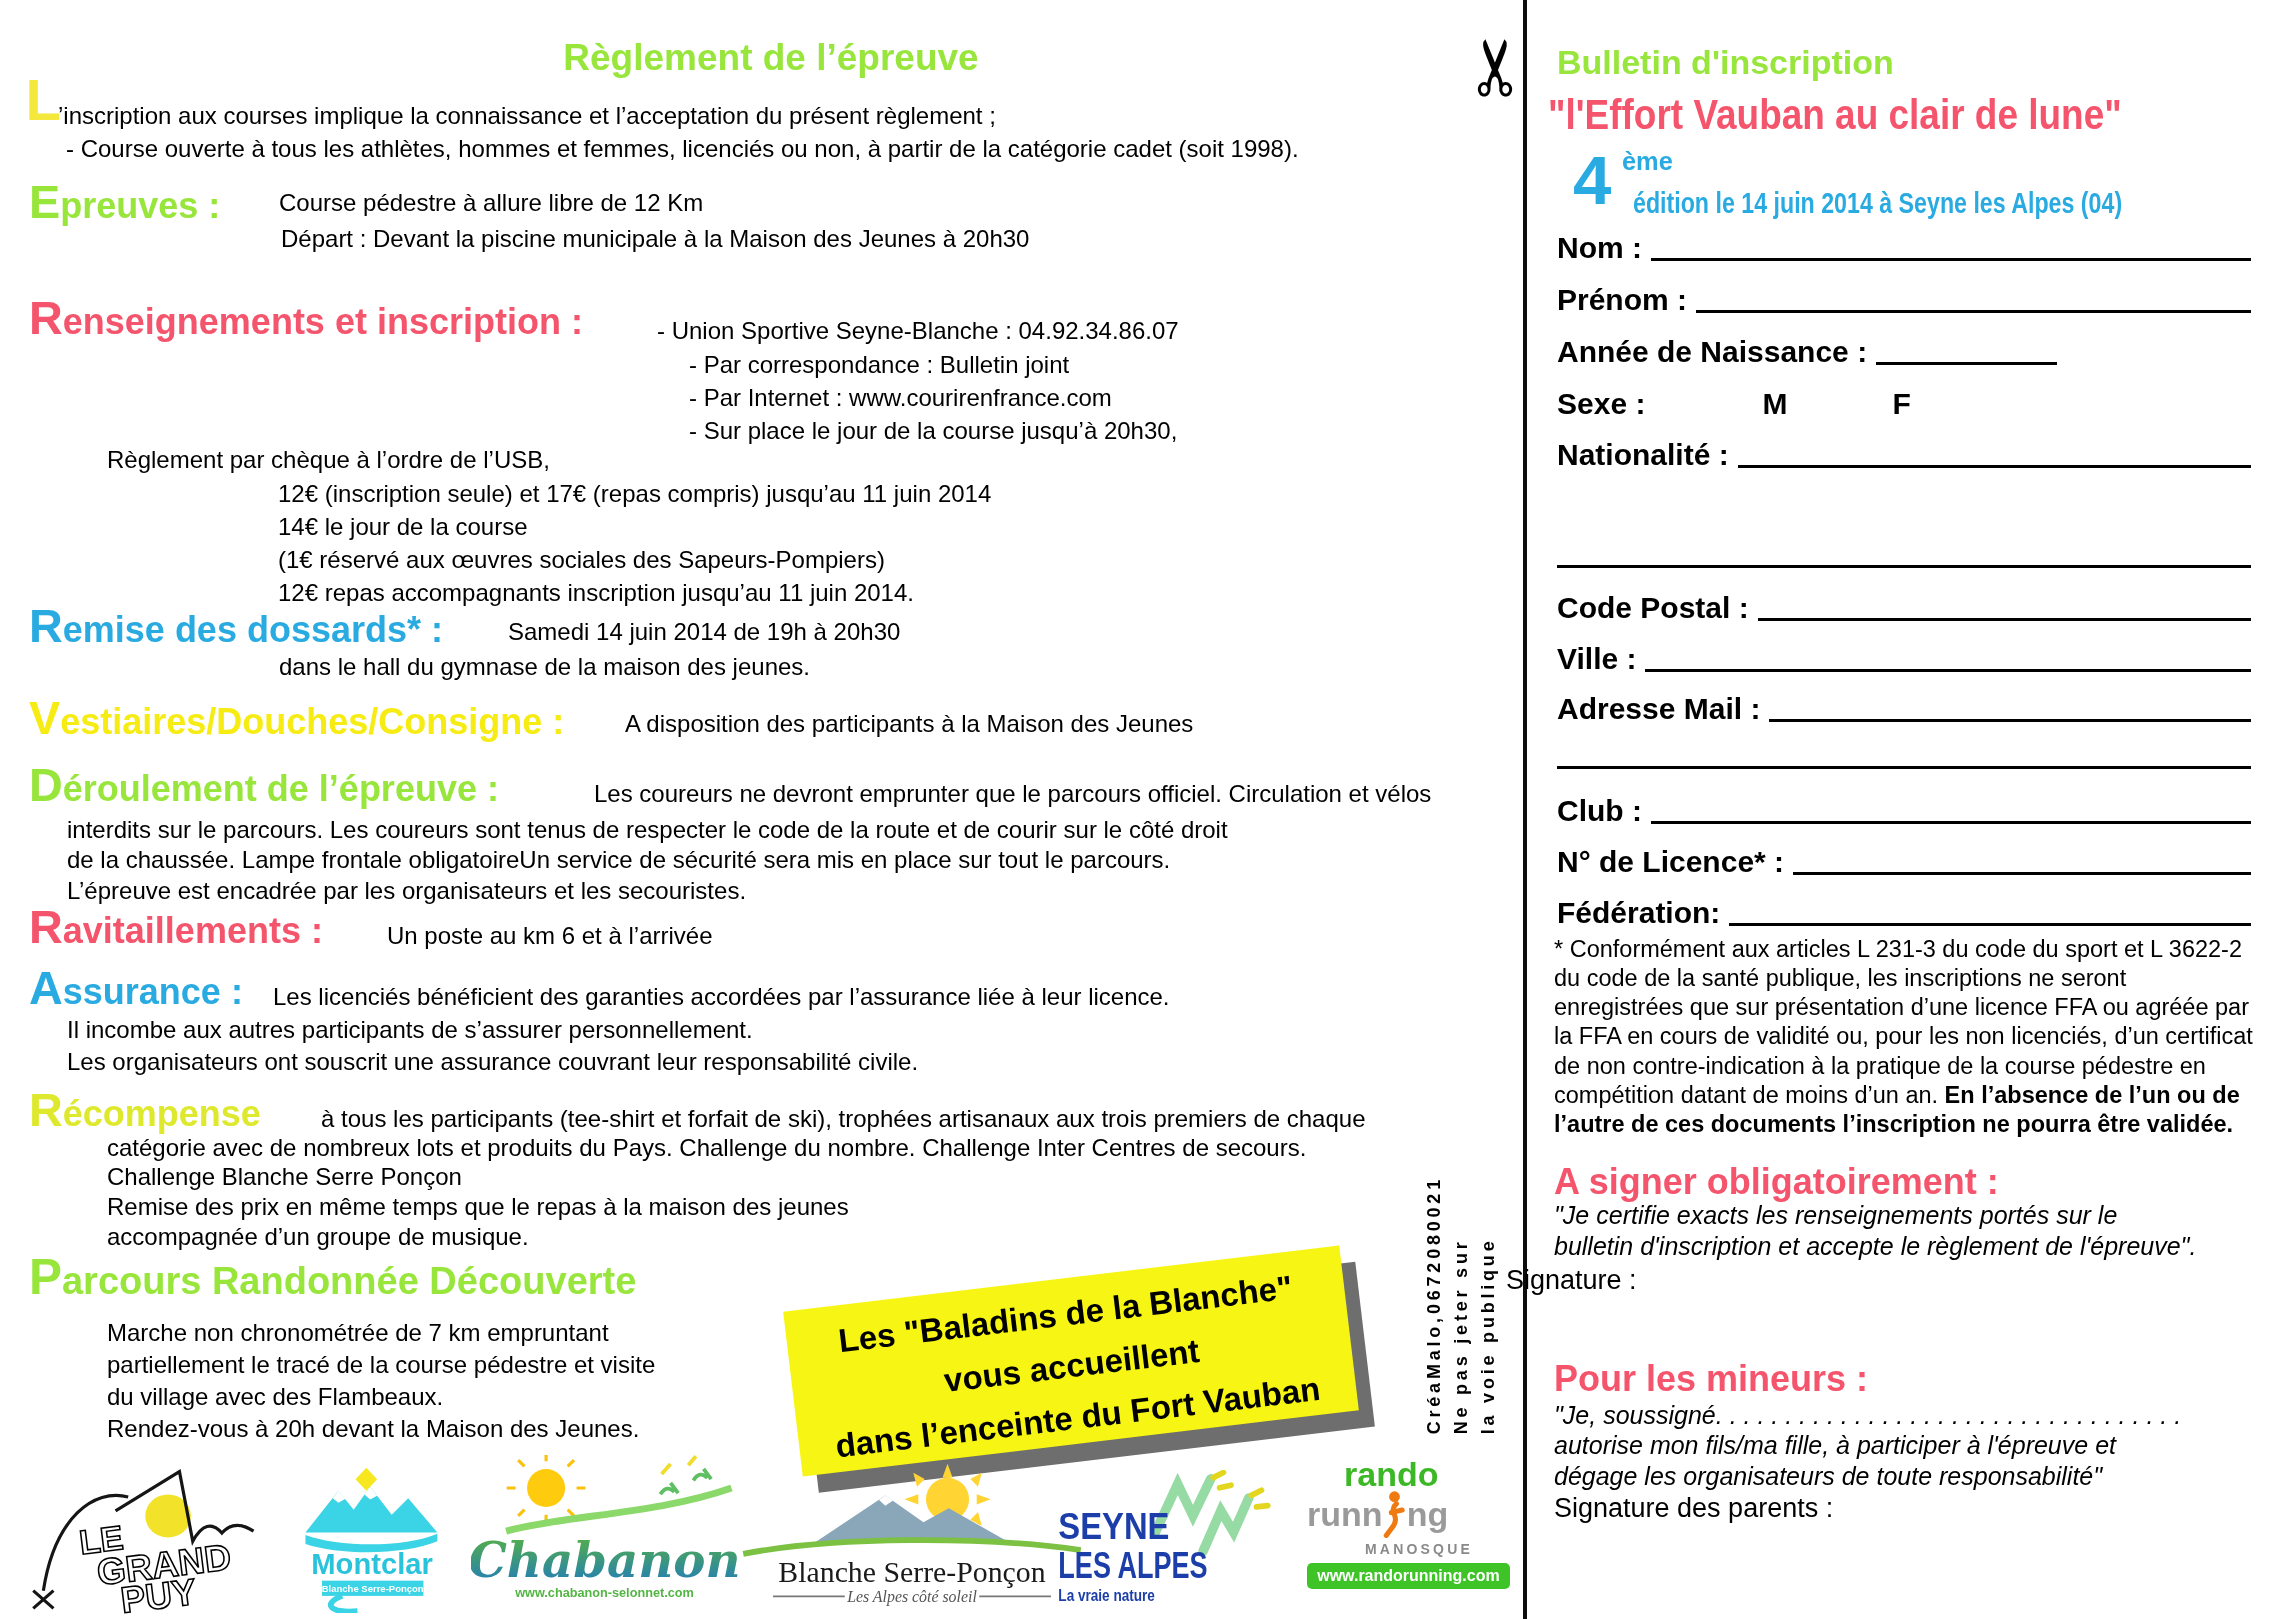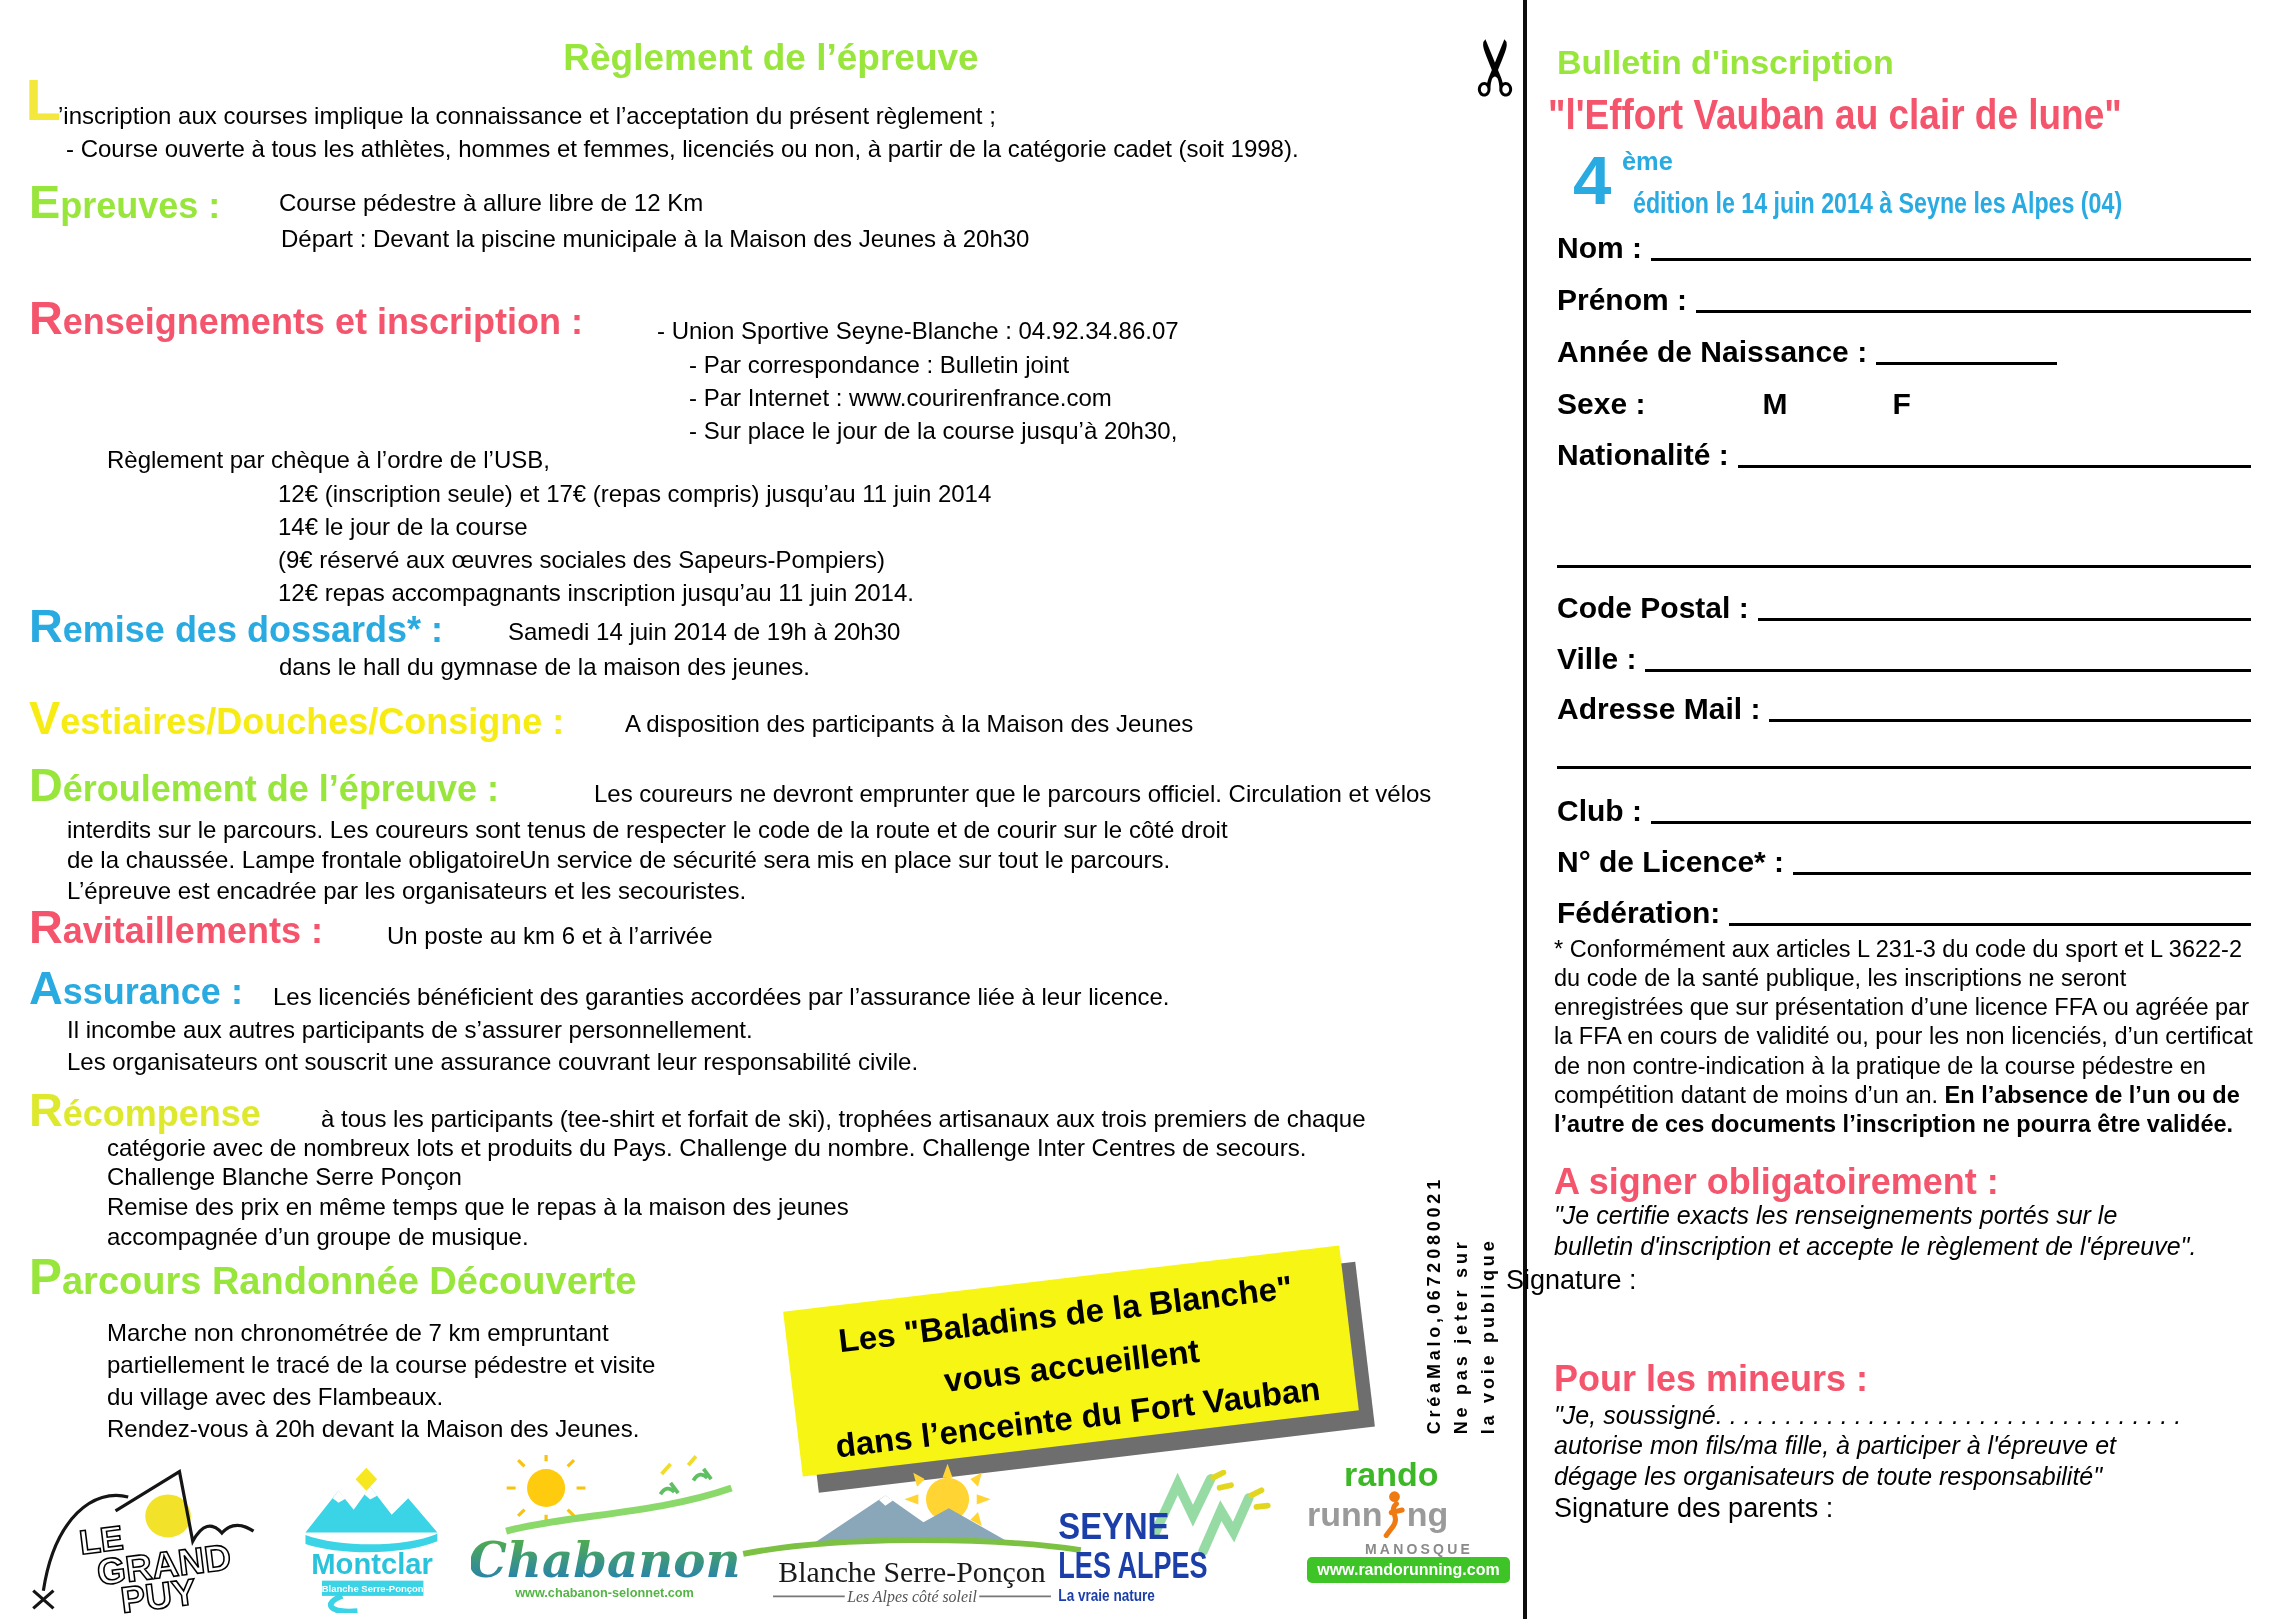--- a/index.html
+++ b/index.html
@@ -41,21 +41,21 @@
   .flfix{width:181px;border-bottom:3.2px solid #000;margin:0 0 3.8px 9px}
   .hline{position:absolute;border-top:3.2px solid #000}
   .legal{position:absolute;left:1554px;top:935px;width:704px;font-size:23.5px;line-height:1.24}
   .rh2{position:absolute;font-size:36px;font-weight:700;color:var(--pink);white-space:nowrap}
   .q{position:absolute;font-size:25px;font-style:italic;white-space:nowrap}
   .sg{position:absolute;font-size:27px;white-space:nowrap}
   .logo{position:absolute}
   .rando-word{display:flex;align-items:center;font-size:34px;font-weight:700;color:#9a9a9a;line-height:.9}
   .rando-top{font-size:34px;font-weight:700;color:#3CB826;margin-left:37px;line-height:1}
   .manosque{font-size:14px;font-weight:700;color:#8a8a8a;letter-spacing:3.2px;margin-left:58px;margin-top:2.5px}
-  .pill{display:inline-block;margin-top:0;background:#3FC428;color:#fff;font-weight:700;
+  .pill{display:inline-block;margin-top:6px;background:#3FC428;color:#fff;font-weight:700;
         font-size:16px;padding:4.4px 10.2px;border-radius:5.1px;white-space:nowrap}
 </style>
 </head>
 <body>
 
 <div id="page">
 
   <div class="title">Règlement de l’épreuve</div>
 
   <div class="dropcap">L</div>
@@ -67,21 +67,21 @@
   <div class="t" style="left:281px;top:225px">Départ : Devant la piscine municipale à la Maison des Jeunes à 20h30</div>
 
   <div class="h pink" style="left:29px;top:295px">Renseignements et inscription :</div>
   <div class="t" style="left:657px;top:317px">- Union Sportive Seyne-Blanche : 04.92.34.86.07</div>
   <div class="t" style="left:689px;top:351px">- Par correspondance : Bulletin joint</div>
   <div class="t" style="left:689px;top:384px">- Par Internet : www.courirenfrance.com</div>
   <div class="t" style="left:689px;top:417px">- Sur place le jour de la course jusqu’à 20h30,</div>
   <div class="t" style="left:107px;top:446px">Règlement par chèque à l’ordre de l’USB,</div>
   <div class="t" style="left:278px;top:480px">12€ (inscription seule) et 17€ (repas compris) jusqu’au 11 juin 2014</div>
   <div class="t" style="left:278px;top:513px">14€ le jour de la course</div>
-  <div class="t" style="left:278px;top:546px">(9€ réservé aux œuvres sociales des Sapeurs-Pompiers)</div>
+  <div class="t" style="left:278px;top:546px">(1€ réservé aux œuvres sociales des Sapeurs-Pompiers)</div>
   <div class="t" style="left:278px;top:579px">12€ repas accompagnants inscription jusqu’au 11 juin 2014.</div>
 
   <div class="h blue" style="left:29px;top:603px">Remise des dossards* :</div>
   <div class="t" style="left:508px;top:618px">Samedi 14 juin 2014 de 19h à 20h30</div>
   <div class="t" style="left:279px;top:653px">dans le hall du gymnase de la maison des jeunes.</div>
 
   <div class="h yellow" style="left:29px;top:695px">Vestiaires/Douches/Consigne :</div>
   <div class="t" style="left:625px;top:710px">A disposition des participants à la Maison des Jeunes</div>
 
   <div class="h green" style="left:29px;top:762px">Déroulement de l’épreuve :</div>

